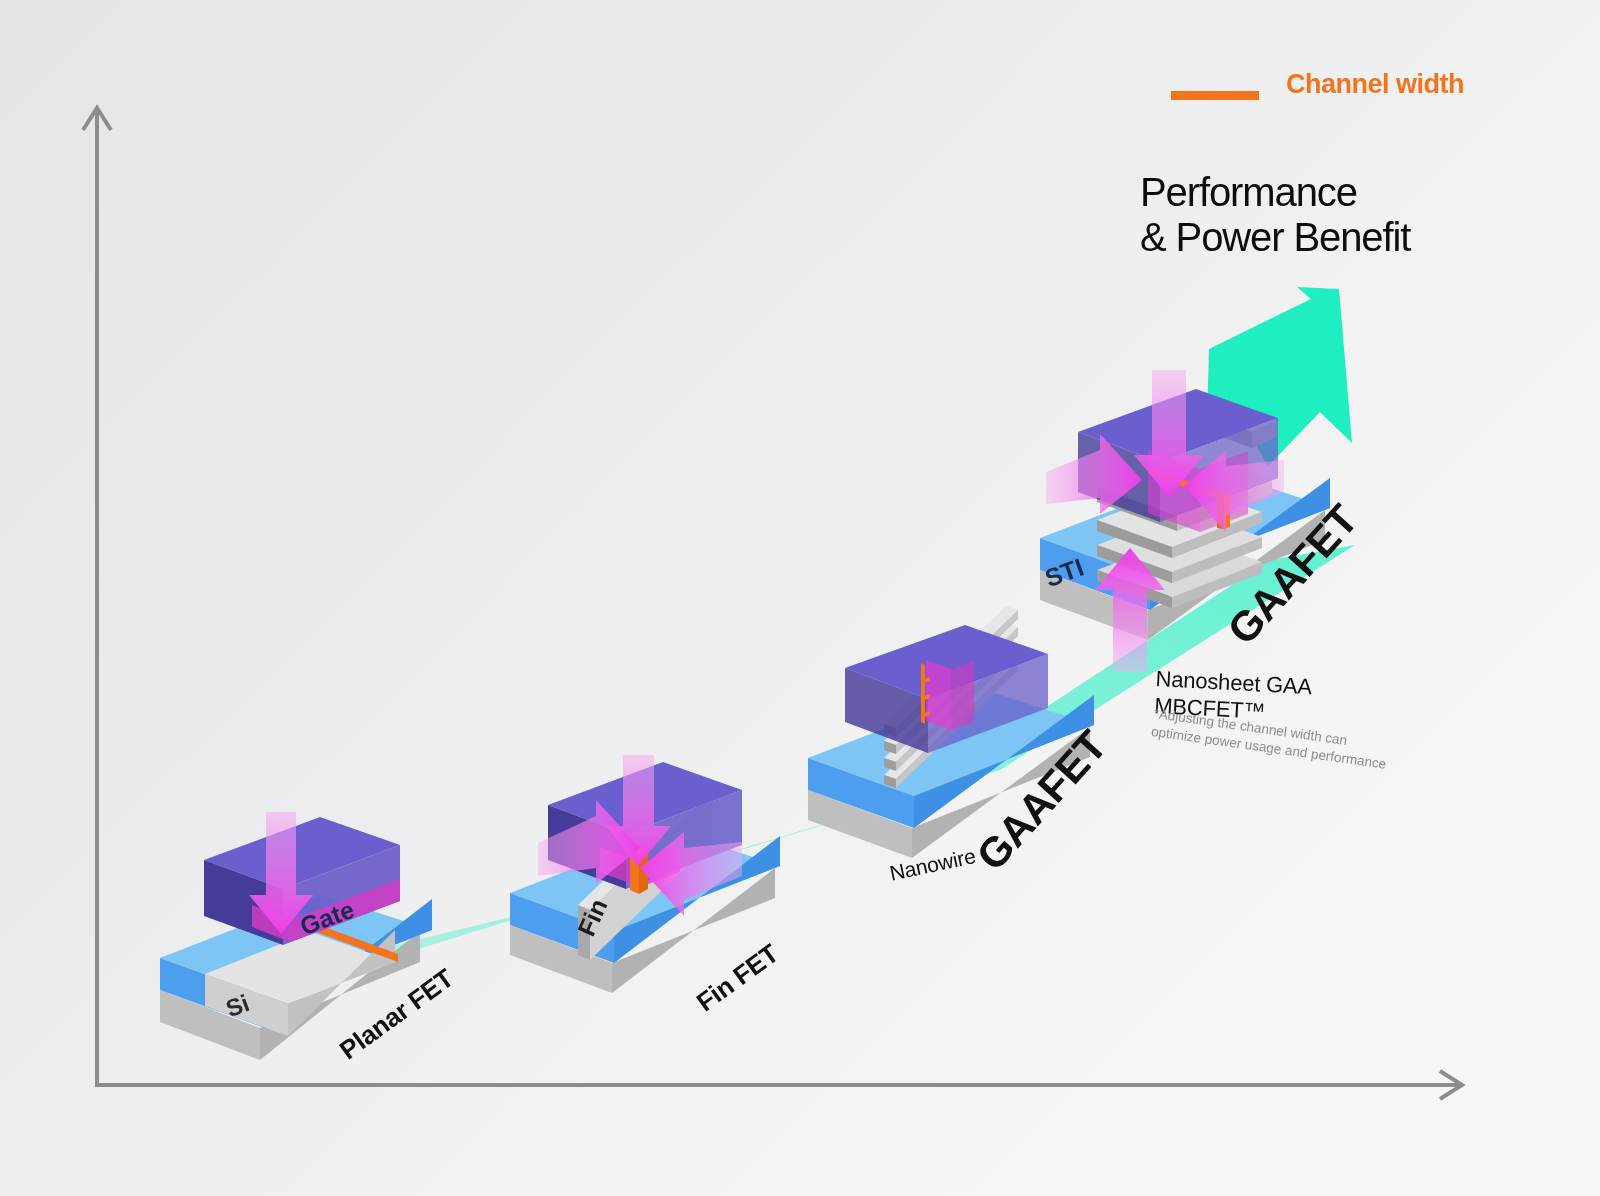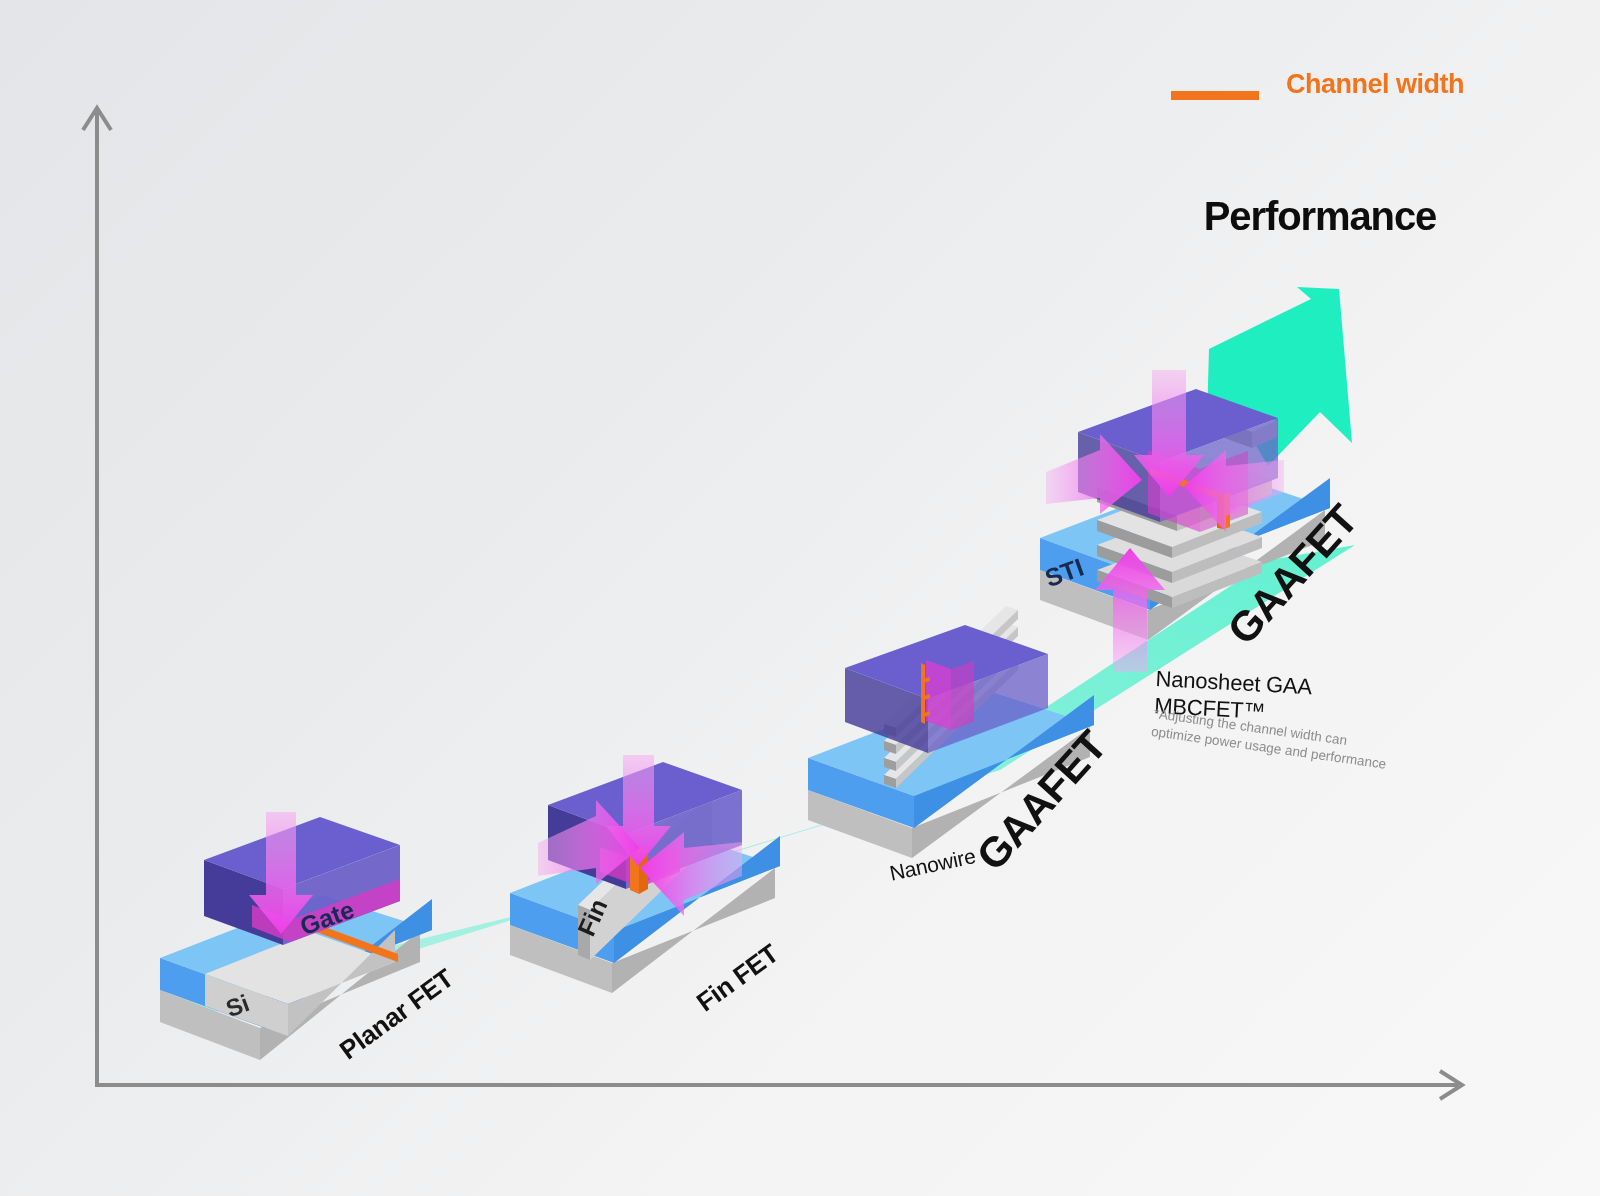--- a/index.html
+++ b/index.html
@@ -13,22 +13,22 @@
 
   
   .legend-label{
     position:absolute;left:1286px;top:69px;
     font-size:27px;font-weight:700;color:#F2741C;letter-spacing:-0.5px;
     white-space:nowrap;
   }
   .legend-bar{position:absolute;left:1171px;top:91px;width:88px;height:9px;background:#F2741C;}
   .headline{
     position:absolute;left:1140px;top:170px;width:360px;
-    text-align:center;font-size:40px;font-weight:700;color:#0d0d0d;
-    line-height:1.12;letter-spacing:-1.1px;margin-top:24px;
+    text-align:left;font-size:40px;font-weight:400;color:#0d0d0d;
+    line-height:1.12;letter-spacing:-1.1px;
   }
   .headline div{white-space:nowrap;}
 
   .lbl{position:absolute;white-space:nowrap;color:#111;transform-origin:0 50%;}
   .lbl-big{font-size:42px;font-weight:700;letter-spacing:-0.5px;}
   .lbl-mid{font-size:26px;font-weight:700;letter-spacing:-0.3px;}
   .lbl-sm{font-size:21px;font-weight:400;letter-spacing:-0.2px;}
   .lbl-sheet{font-size:22px;font-weight:400;letter-spacing:-0.2px;line-height:1.22;}
   .footnote{
     position:absolute;white-space:nowrap;color:#8d8d8f;
@@ -268,15 +268,16 @@
   <div class="footnote" style="left:1155px;top:705px;transform:rotate(8deg);">
     <div>*Adjusting the channel width can</div>
     <div>optimize power usage and performance</div>
   </div>
 
   <div class="legend-bar"></div>
   <div class="legend-label">Channel width</div>
 
   <div class="headline">
     <div>Performance</div>
+    <div>&amp; Power Benefit</div>
   </div>
 
 </div>
 
 </body></html>

